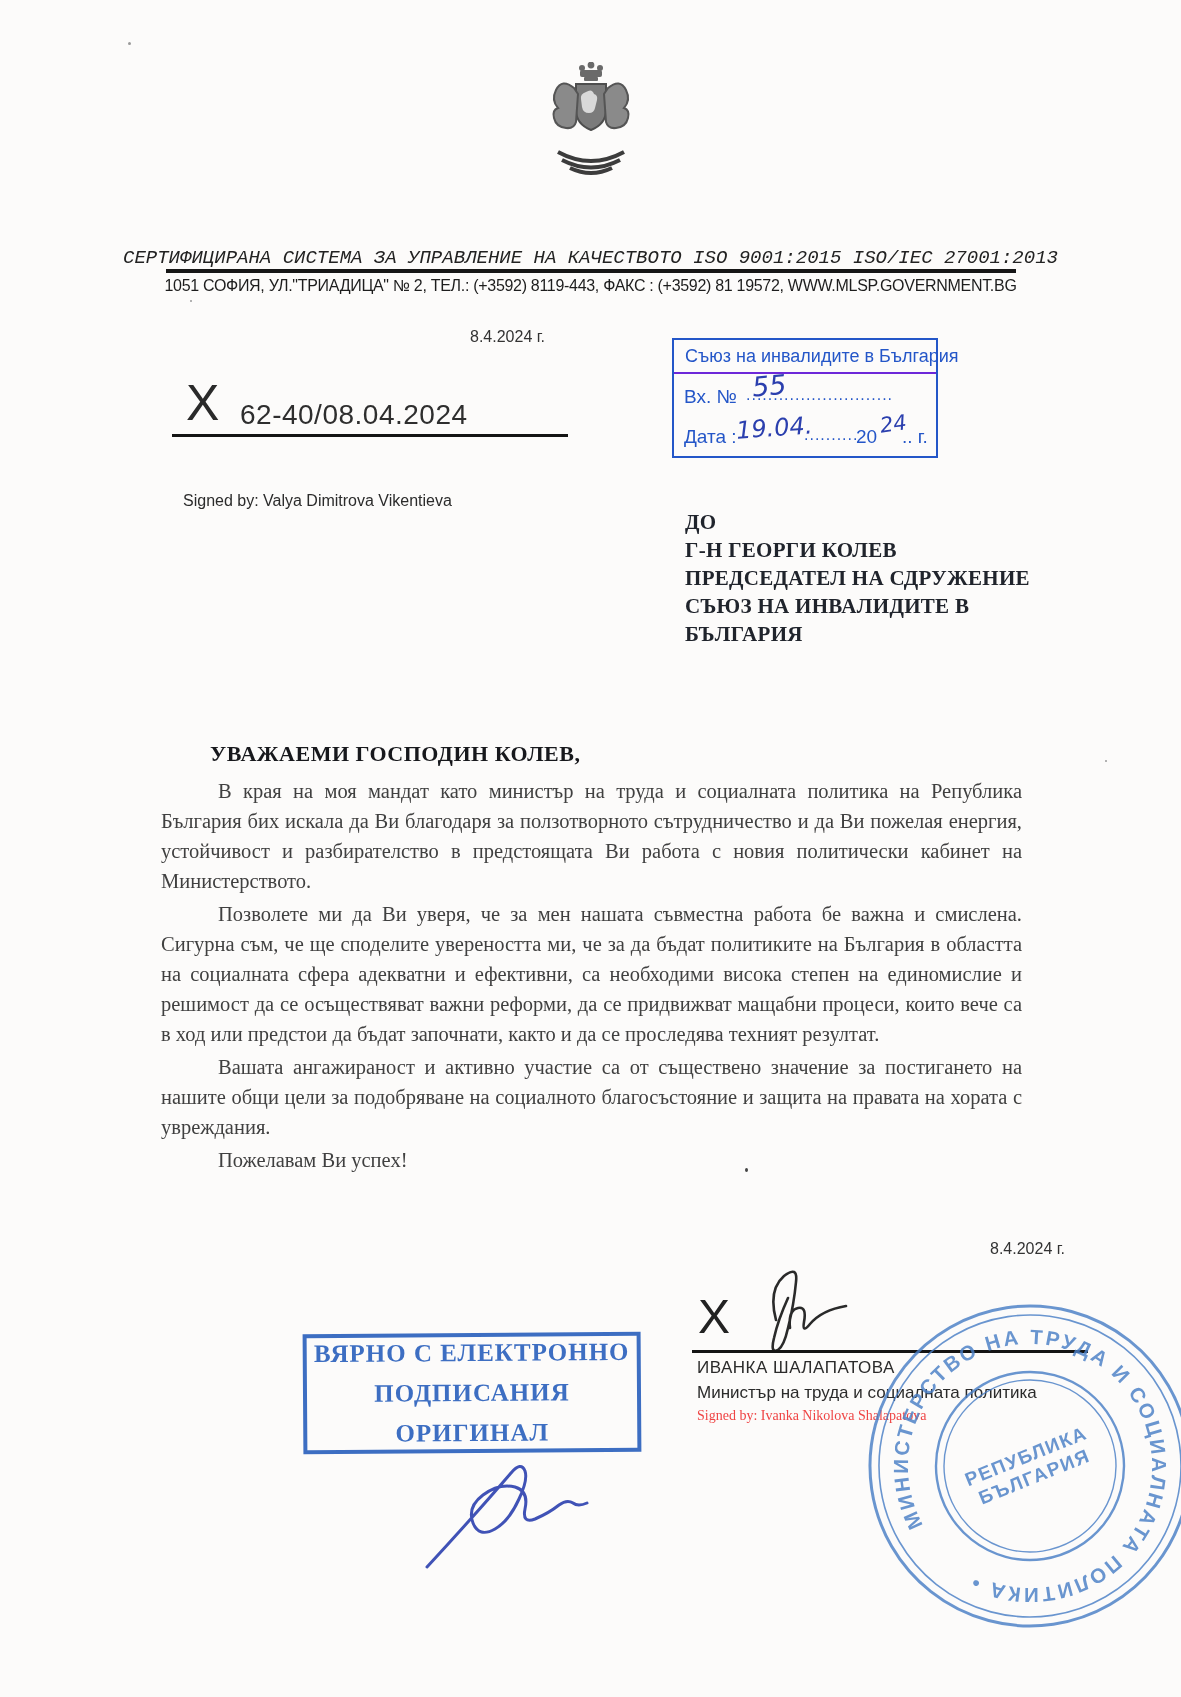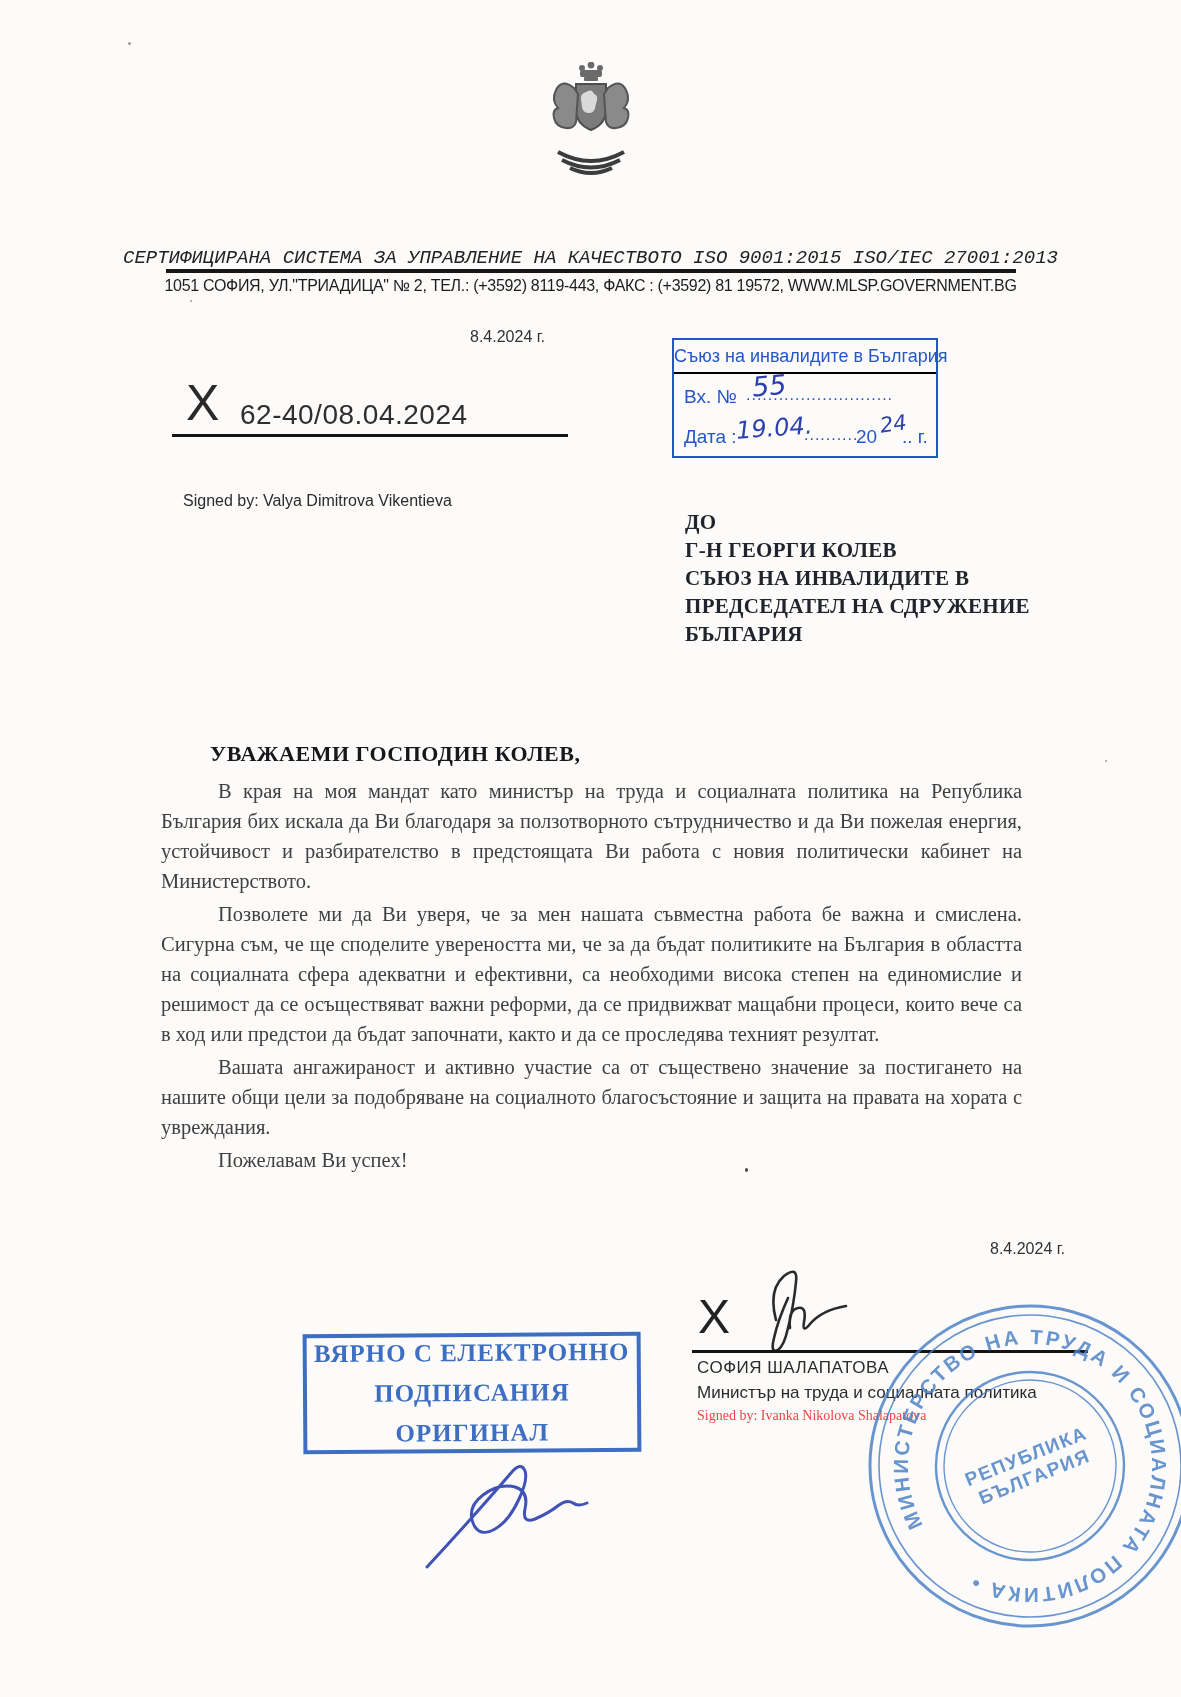--- a/index.html
+++ b/index.html
@@ -26,21 +26,21 @@
   .ref-x{top:378px;left:186px;font-family:"Liberation Sans",sans-serif;
     font-size:50px;font-weight:400;color:#2a2a2a;line-height:1;}
   .ref-num{top:399px;left:240px;font-family:"Liberation Sans",sans-serif;
     font-size:28px;color:#2e2e2e;letter-spacing:0.5px;}
   .ref-line{top:434px;left:172px;width:396px;height:3px;background:#141414;}
   .signedby1{top:492px;left:183px;font-family:"Liberation Sans",sans-serif;
     font-size:16px;color:#2b2b2b;}
   
   .regbox{top:338px;left:672px;width:262px;border:2px solid #2456c8;
     color:#2456c8;font-family:"Liberation Sans",sans-serif;}
-  .regbox .title{font-size:18px;padding:6px 8px 5px 0;border-bottom:2px solid #000000;
+  .regbox .title{font-size:18px;padding:6px 8px 5px 11px;border-bottom:2px solid #6d28d9;
     white-space:nowrap;}
   .regbox .row{position:relative;height:40px;font-size:19px;}
   .regbox .lbl{position:absolute;left:10px;top:12px;}
   .regbox .dots{position:absolute;top:12px;letter-spacing:1px;font-size:16px;}
   .hand{font-family:"DejaVu Sans",sans-serif;font-style:italic;color:#2b3fae;}
   .hand-no{position:absolute;left:78px;top:-4px;font-size:27px;transform:rotate(-5deg);}
   .hand-date{position:absolute;left:62px;top:0px;font-size:24px;transform:rotate(-4deg);}
   .hand-year{position:absolute;left:206px;top:-2px;font-size:21px;transform:rotate(-8deg);}
   
   .recipient{top:508px;left:685px;font-size:21px;font-weight:bold;
@@ -124,42 +124,42 @@
   </div>
 
   <div class="abs ref-x">X</div>
   <div class="abs ref-num">62-40/08.04.2024</div>
   <div class="abs ref-line"></div>
   <div class="abs signedby1">Signed by: Valya Dimitrova Vikentieva</div>
 
   <div class="abs recipient">
     <div>ДО</div>
     <div>Г-Н ГЕОРГИ КОЛЕВ</div>
+    <div>ПРЕДСЕДАТЕЛ НА СДРУЖЕНИЕ</div>
     <div>СЪЮЗ НА ИНВАЛИДИТЕ В</div>
-    <div>ПРЕДСЕДАТЕЛ НА СДРУЖЕНИЕ</div>
     <div>БЪЛГАРИЯ</div>
   </div>
 
   <div class="abs salutation">УВАЖАЕМИ ГОСПОДИН КОЛЕВ,</div>
   <div class="abs body-text">
     <p>В края на моя мандат като министър на труда и социалната политика на Република България бих искала да Ви благодаря за ползотворното сътрудничество и да Ви пожелая енергия, устойчивост и разбирателство в предстоящата Ви работа с новия политически кабинет на Министерството.</p>
     <p>Позволете ми да Ви уверя, че за мен нашата съвместна работа бе важна и смислена. Сигурна съм, че ще споделите увереността ми, че за да бъдат политиките на България в областта на социалната сфера адекватни и ефективни, са необходими висока степен на единомислие и решимост да се осъществяват важни реформи, да се придвижват мащабни процеси, които вече са в ход или предстои да бъдат започнати, както и да се проследява техният резултат.</p>
     <p>Вашата ангажираност и активно участие са от съществено значение за постигането на нашите общи цели за подобряване на социалното благосъстояние и защита на правата на хората с увреждания.</p>
     <p>Пожелавам Ви успех!</p>
   </div>
 
   <div class="abs date-bottom">8.4.2024 г.</div>
 
   <svg class="abs" style="top:1262px;left:758px;" width="110" height="100" viewBox="0 0 110 100">
     <path d="M18 58 q-8 -30 8 -44 q14 -11 12 6 q-2 22 -8 46 q-4 18 -10 22 q-8 4 -4 -12 q4 -18 14 -40 m2 30 q-2 -18 8 -20 q9 -2 6 14 q-2 12 6 2 q12 -14 36 -18" fill="none" stroke="#2a2a2a" stroke-width="2.6" stroke-linecap="round"></path>
   </svg>
 
   <div class="abs sig-x">X</div>
   <div class="abs sig-line"></div>
-  <div class="abs sig-name">СОФИЯ ШАЛАПАТОВА</div>
+  <div class="abs sig-name">ИВАНКА ШАЛАПАТОВА</div>
   <div class="abs sig-title">Министър на труда и социалната политика</div>
   <div class="abs signedby2">Signed by: Ivanka Nikolova Shalapatova</div>
 
   <div class="abs certstamp">
     <div>ВЯРНО С ЕЛЕКТРОННО</div>
     <div>ПОДПИСАНИЯ ОРИГИНАЛ</div>
   </div>
 
   <svg class="abs" style="top:1445px;left:415px;" width="185" height="135" viewBox="0 0 185 135">
     <path d="M12 122 Q60 70 96 28 q10 -12 14 -2 q3 9 -6 28 q-10 22 -24 30 q-16 9 -22 -6 q-6 -16 10 -28 q16 -12 32 -8 q14 4 10 22 q-3 15 10 10 q14 -6 24 -14 q8 -6 14 -2 q5 4 14 0" fill="none" stroke="#2b3fae" stroke-width="3" stroke-linecap="round" opacity="0.9"></path>

